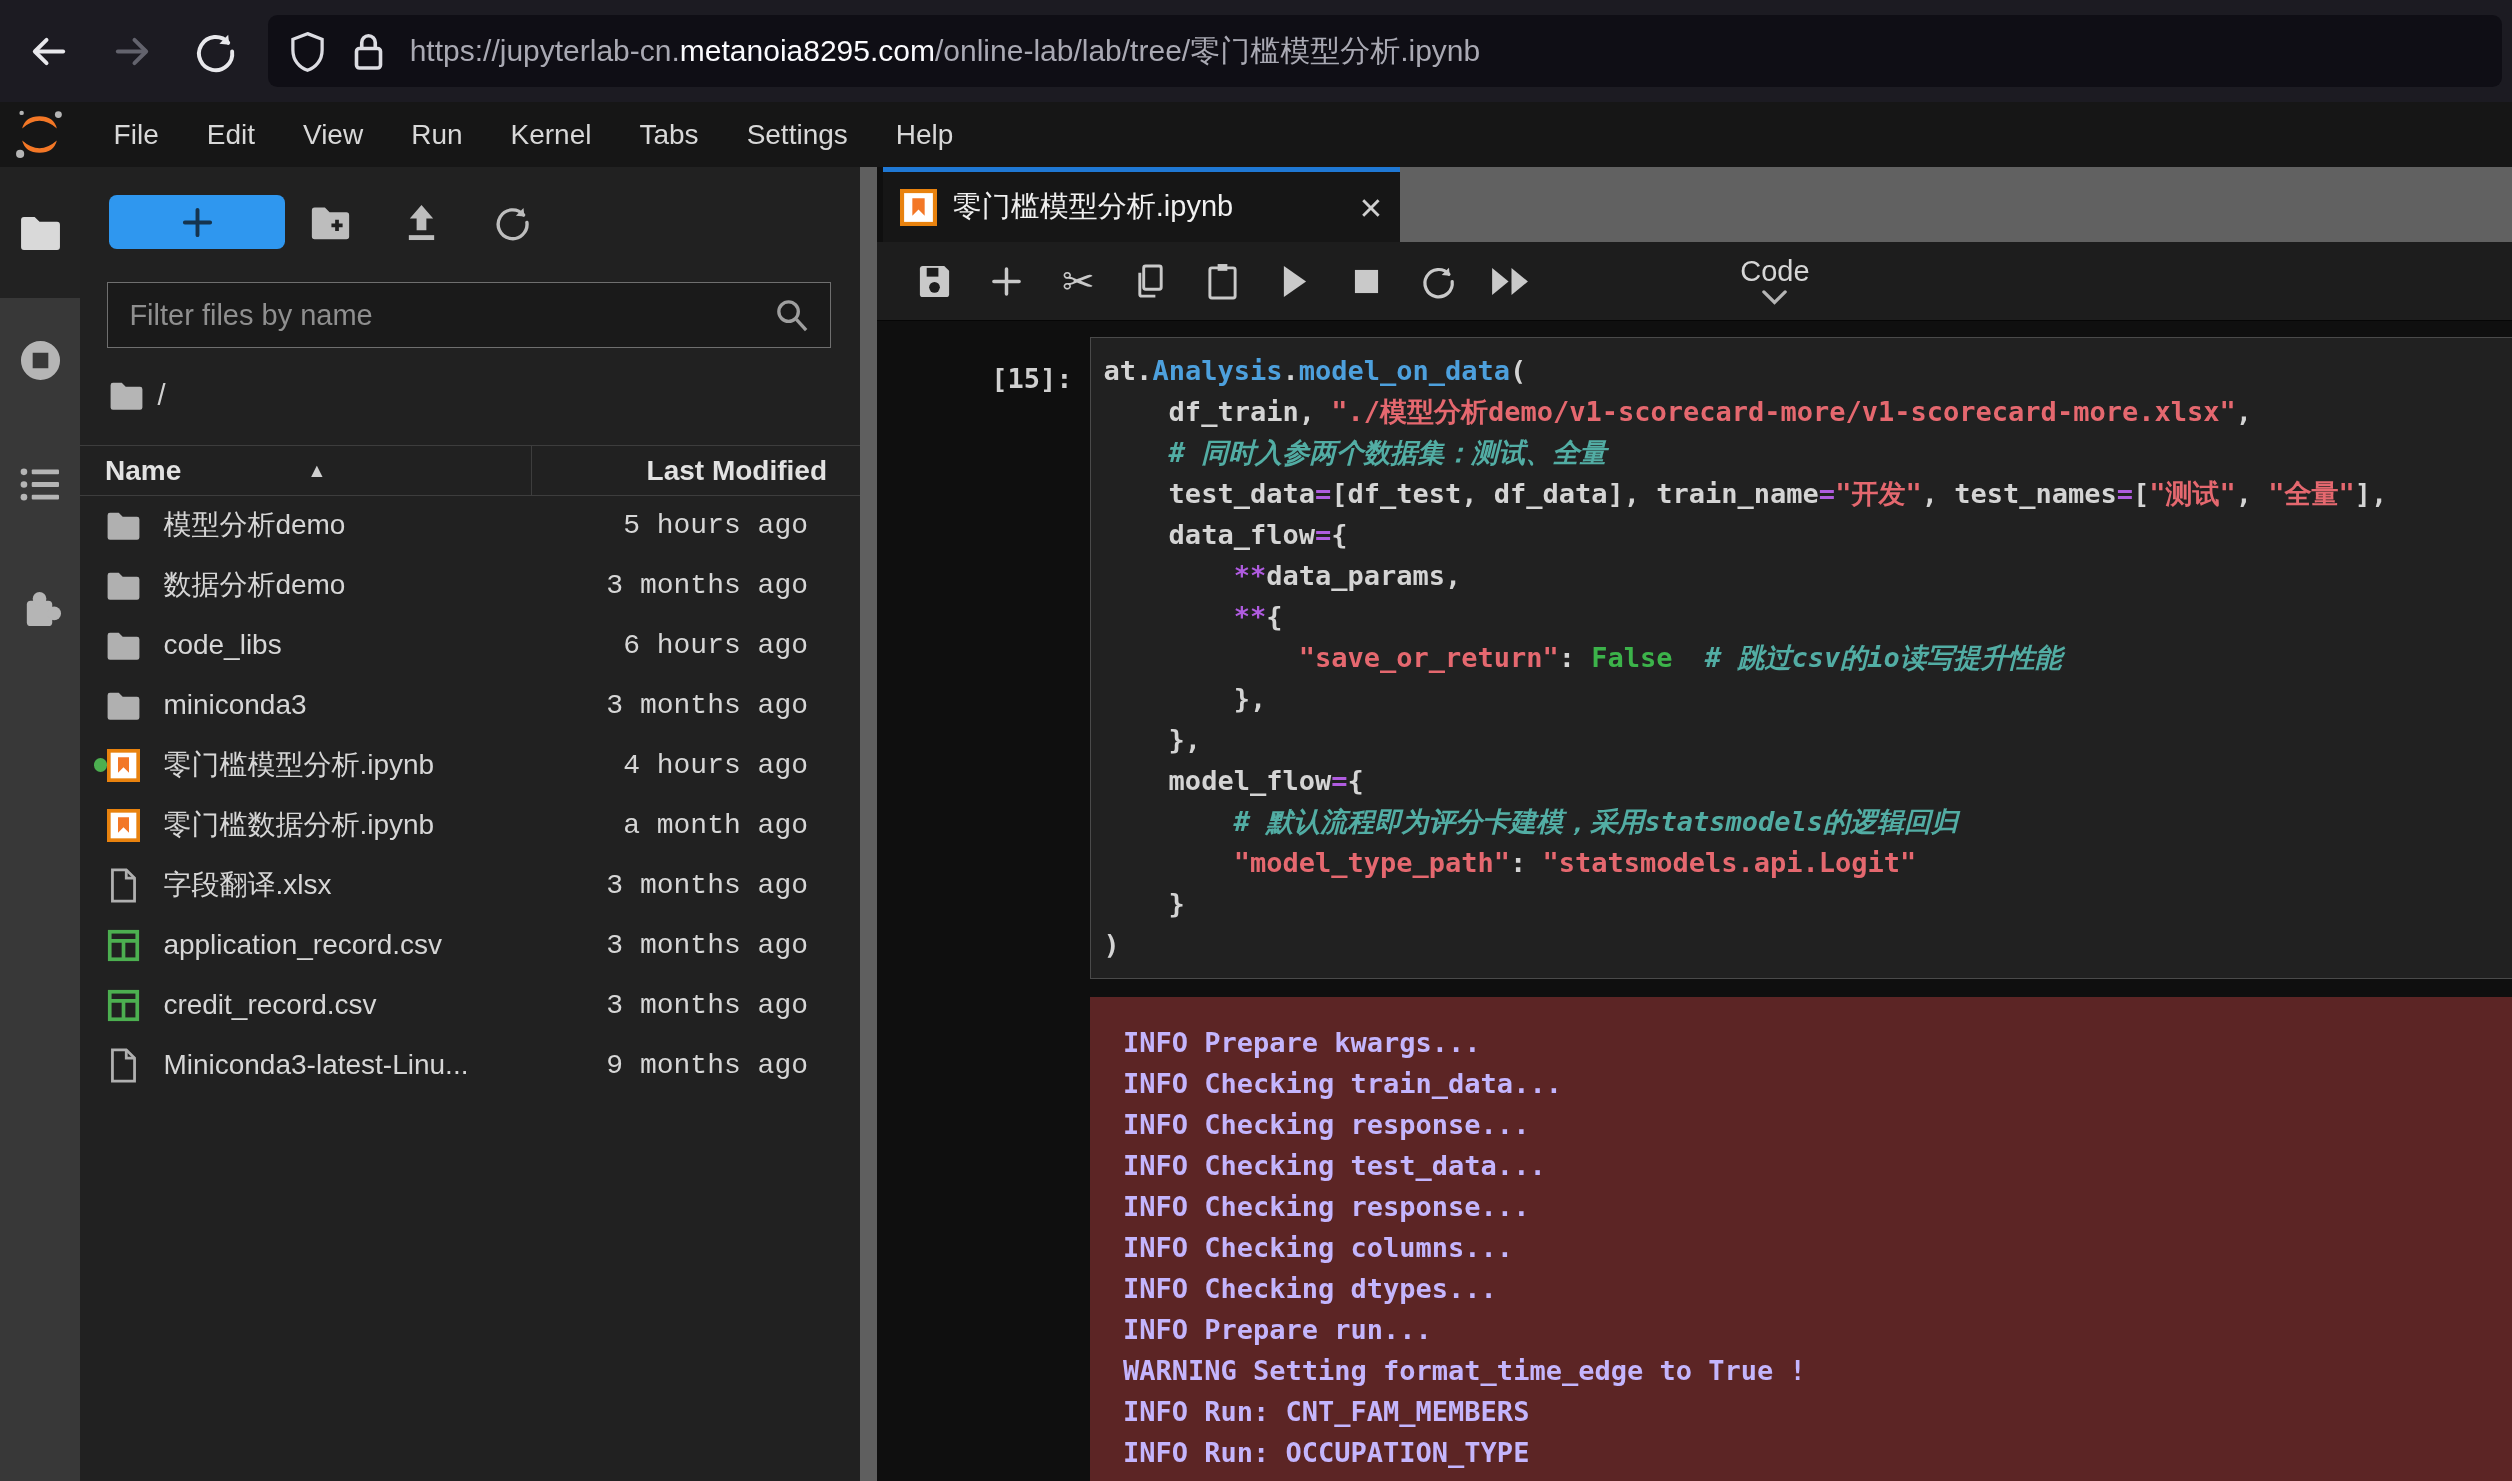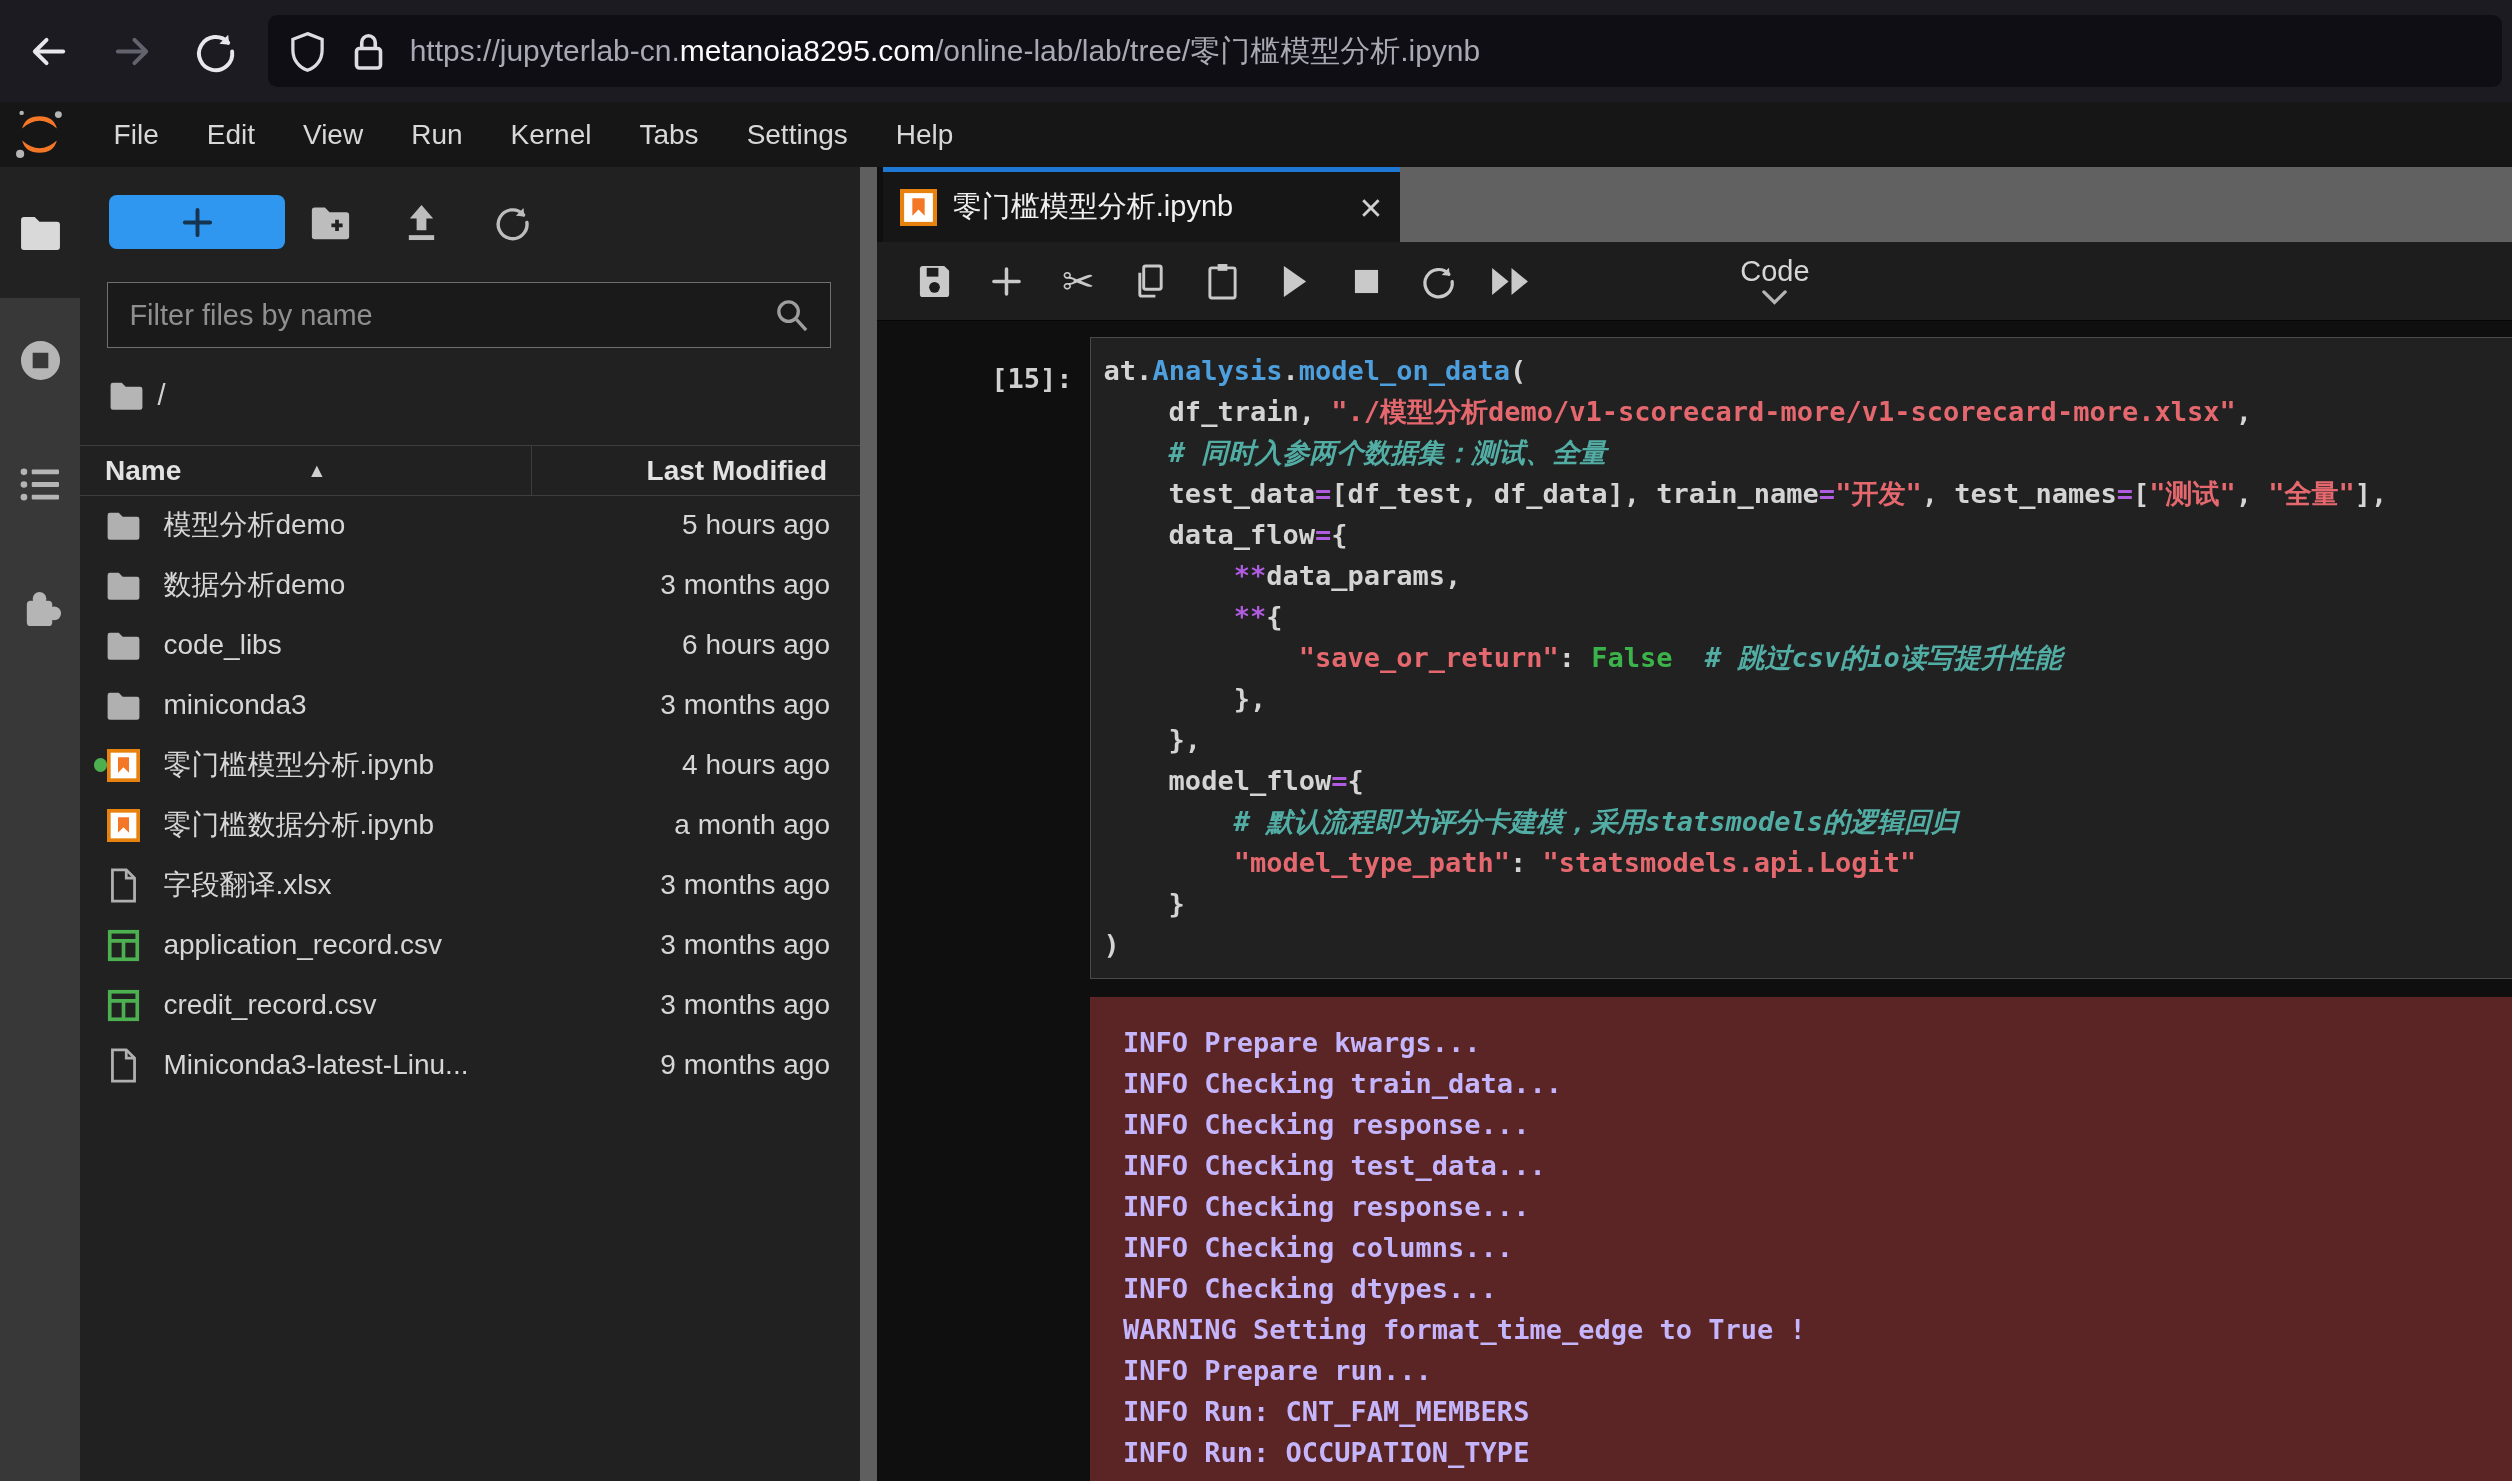--- a/index.html
+++ b/index.html
@@ -57,21 +57,21 @@
                display:flex;align-items:center;color:#e2e2e2;font-size:28px;font-weight:700;}
   .lh-name{flex:0 0 451px;display:flex;align-items:center;padding-left:25px;box-sizing:border-box;}
   .lh-sort{font-size:19.4px;color:#cfcfcf;margin-left:126px;}
   .lh-mod{flex:1;text-align:right;padding-right:33px;border-left:1px solid #3d3d3d;height:100%;
           display:flex;align-items:center;justify-content:flex-end;}
 
   .file-list{position:absolute;left:0;top:328px;width:100%;}
   .file-row{height:60px;display:flex;align-items:center;position:relative;color:#d6d6d6;font-size:28px;}
   .file-row .ficon{width:37px;margin-left:25px;display:flex;justify-content:center;}
   .file-row .fname{margin-left:21.4px;flex:1;white-space:nowrap;overflow:hidden;}
-  .file-row .ftime{text-align:left;padding-right:30px;white-space:nowrap;}
+  .file-row .ftime{text-align:left;padding-right:52px;white-space:nowrap;font-family:Liberation Mono, monospace;}
   .run-dot{position:absolute;left:13.6px;top:50%;margin-top:-6.8px;width:13.6px;height:13.6px;border-radius:50%;
            background:#4caf50;}
 
   .splitter{position:absolute;left:860px;top:0;width:16.5px;bottom:0;background:#5f5f5f;}
 
   
   .main{position:absolute;left:877px;top:0;right:0;bottom:0;background:#0f0f0f;}
   .tabbar{position:absolute;left:0;top:0;right:0;height:75px;display:flex;}
   .nb-tab{width:517px;margin-left:5.8px;background:#161616;border-top:5.8px solid #1f78d4;
           box-sizing:border-box;display:flex;align-items:center;padding:0 17.5px;}
@@ -450,22 +450,22 @@
             </div>
         </div>
         <div class="output" id="output-area">
             <div class="out-line">INFO Prepare kwargs...</div>
             <div class="out-line">INFO Checking train_data...</div>
             <div class="out-line">INFO Checking response...</div>
             <div class="out-line">INFO Checking test_data...</div>
             <div class="out-line">INFO Checking response...</div>
             <div class="out-line">INFO Checking columns...</div>
             <div class="out-line">INFO Checking dtypes...</div>
+            <div class="out-line">INFO Prepare run...</div>
             <div class="out-line">WARNING Setting format_time_edge to True !</div>
-            <div class="out-line">INFO Prepare run...</div>
             <div class="out-line">INFO Run: CNT_FAM_MEMBERS</div>
             <div class="out-line">INFO Run: OCCUPATION_TYPE</div>
           </div>
       </div>
     </div>
 
   </div>
 </div>
 
 

